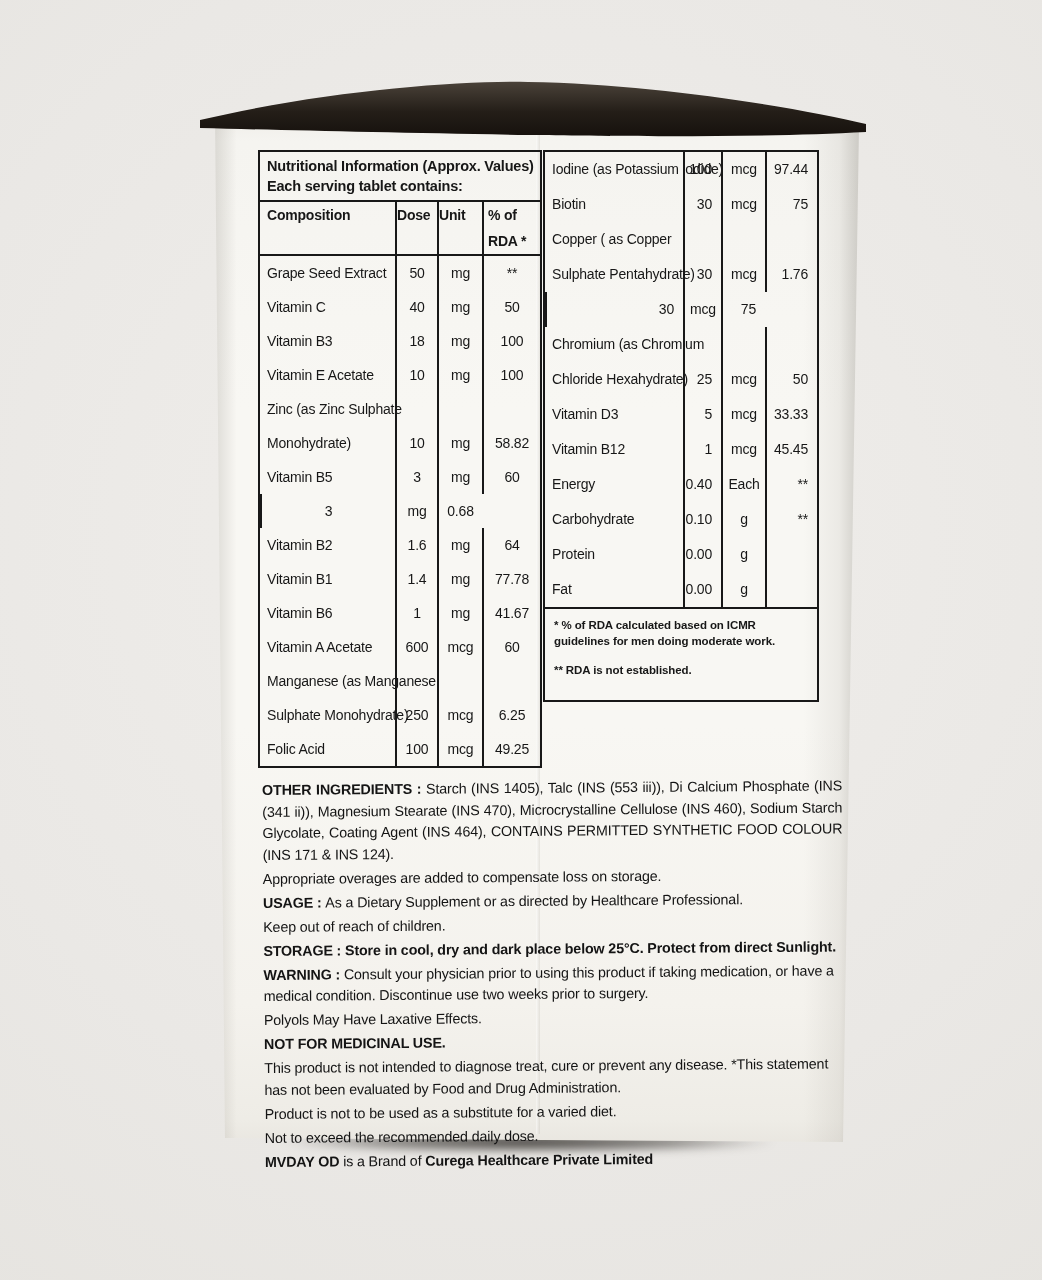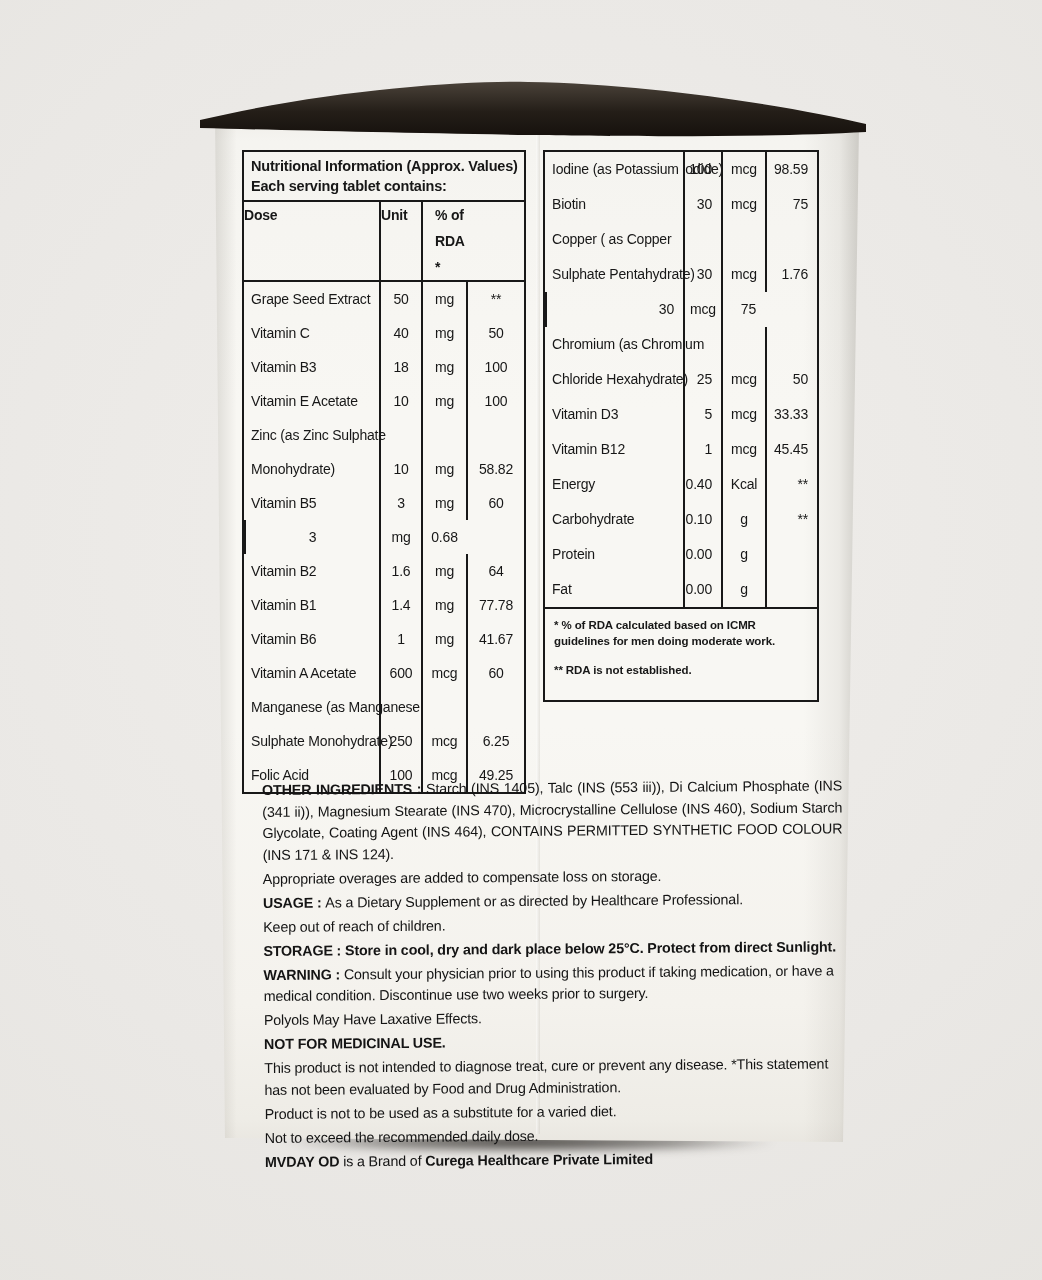--- a/index.html
+++ b/index.html
@@ -55,38 +55,38 @@
     width: 676px; height: 70px;
   }
   
   .ntable {
     position: absolute;
     border: 2px solid #181818;
     color: #171717;
     letter-spacing: -0.2px;
     background: transparent;
   }
-  #left-table  { left: 28px;  top: 62px; width: 280px; }
+  #left-table  { left: 44px;  top: 62px; width: 280px; }
   #right-col   { left: 329px; top: 62px; width: 272px; }
 
   .ttl {
     font-weight: bold; font-size: 14.5px; line-height: 20px;
     padding: 4px 0 4px 7px;
     border-bottom: 2px solid #181818;
   }
   .colhead {
     display: grid;
     grid-template-columns: 135px 42px 45px 1fr;
     font-weight: bold; font-size: 14px; line-height: 26px;
     border-bottom: 2px solid #181818;
   }
   .colhead > div + div { border-left: 2px solid #181818; }
   .colhead .c-comp { padding-left: 7px; }
   .colhead .c-dose, .colhead .c-unit { }
-  .colhead .c-rda { padding-left: 12px; }
+  .colhead .c-rda { padding-left: 4px; }
 
   .nbody .nrow {
     display: grid;
     grid-template-columns: 135px 42px 45px 1fr;
   }
   #right-col .nbody .nrow { grid-template-columns: 138px 38px 44px 1fr; }
   .ncell { font-size: 14px; }
   .nname { padding-left: 7px; }
   .nline { line-height: var(--lh); white-space: nowrap; }
   .ndose, .nunit, .nrda {
@@ -148,20 +148,21 @@
       <path d="M2,40 C120,12 260,0 330,2 C460,4 600,28 668,44 L668,52
                C560,58 400,56 330,55 C200,53 80,50 2,48 Z" fill="url(#flapGrad)"></path>
     </svg>
 
     <div class="ntable" id="left-table">
       <div class="ttl">
         <div>Nutritional Information (Approx. Values)</div>
         <div>Each serving tablet contains:</div>
       </div>
       <div class="colhead">
+        <div class="c-comp">Composition</div>
         <div class="c-dose">Dose</div>
         <div class="c-unit">Unit</div>
         <div class="c-rda">% of RDA *</div>
       </div>
       <div class="nbody">
           <div class="nrow">
             <div class="ncell nname">
               <div class="nline">Grape Seed Extract</div>
             </div>
             <div class="ncell ndose">
@@ -350,21 +351,21 @@
             <div class="ncell nname">
               <div class="nline">Iodine (as Potassium iodide)</div>
             </div>
             <div class="ncell ndose">
               <div class="nline">100</div>
             </div>
             <div class="ncell nunit">
               <div class="nline">mcg</div>
             </div>
             <div class="ncell nrda">
-              <div class="nline">98.59</div>
+              <div class="nline">97.44</div>
             </div>
           </div>
           <div class="nrow">
             <div class="ncell nname">
               <div class="nline">Biotin</div>
             </div>
             <div class="ncell ndose">
               <div class="nline">30</div>
             </div>
             <div class="ncell nunit">
@@ -444,21 +445,21 @@
             </div>
           </div>
           <div class="nrow">
             <div class="ncell nname">
               <div class="nline">Energy</div>
             </div>
             <div class="ncell ndose">
               <div class="nline">0.40</div>
             </div>
             <div class="ncell nunit">
-              <div class="nline">Kcal</div>
+              <div class="nline">Each</div>
             </div>
             <div class="ncell nrda">
               <div class="nline">**</div>
             </div>
           </div>
           <div class="nrow">
             <div class="ncell nname">
               <div class="nline">Carbohydrate</div>
             </div>
             <div class="ncell ndose">

